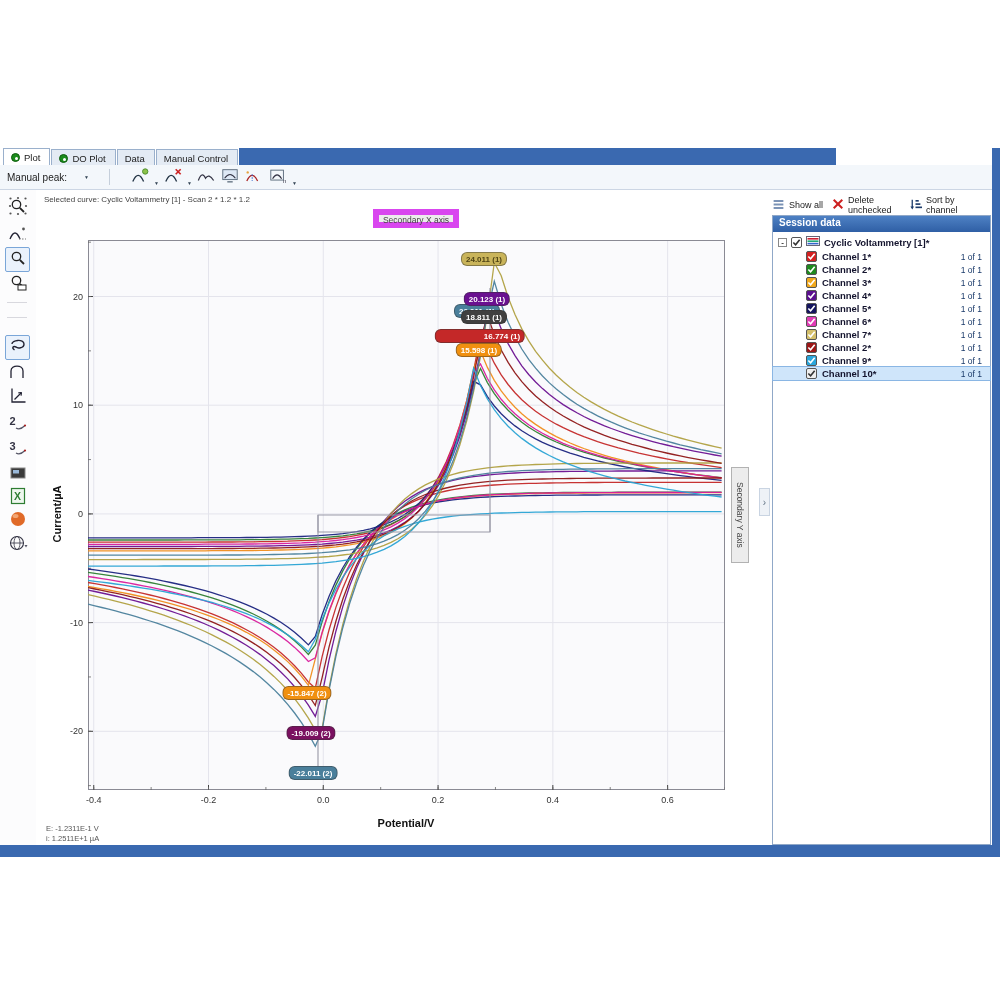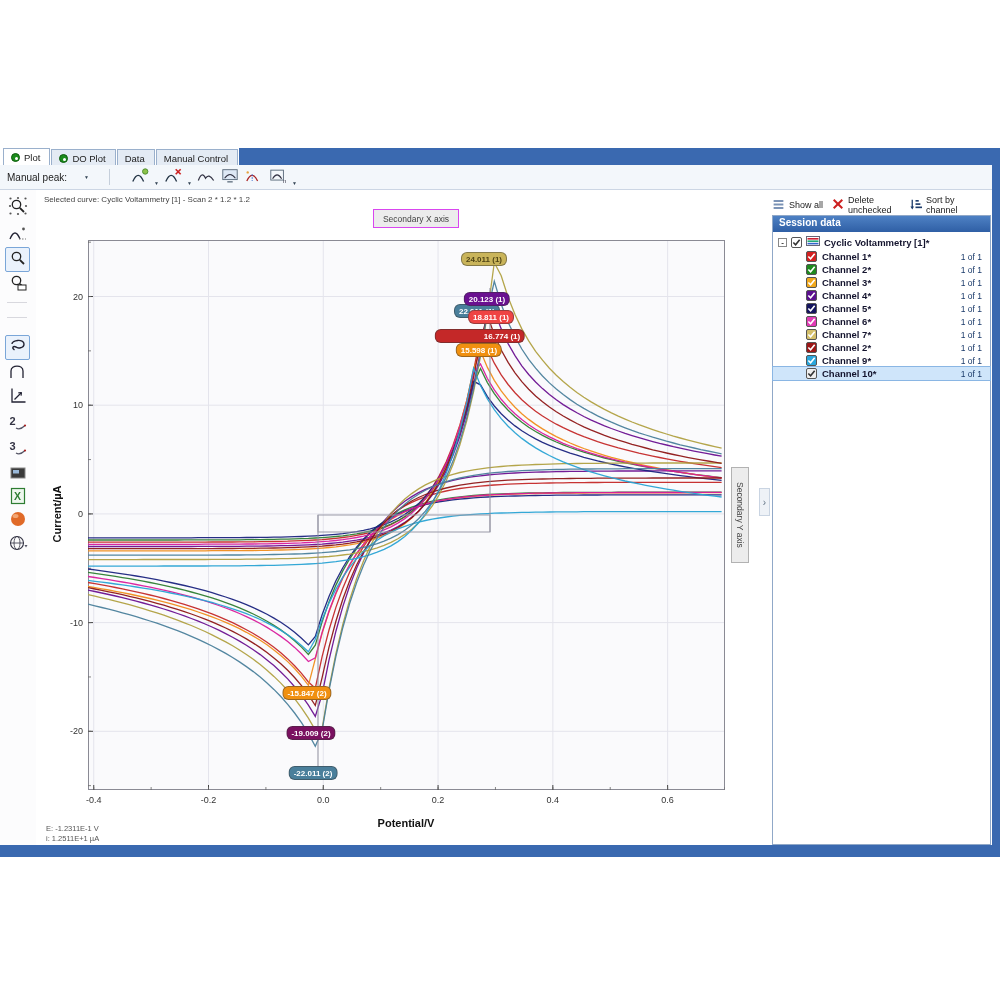--- a/index.html
+++ b/index.html
@@ -1,21 +1,21 @@
 <!DOCTYPE html>
 <html><head>
 <meta charset="utf-8">
 <style>
   * { box-sizing: border-box; margin: 0; padding: 0; }
   html,body { background:#fff; }
   body { font-family:"Liberation Sans", sans-serif; }
   .page { position:relative; width:1000px; height:1000px; background:#fff; overflow:hidden; }
 
   
-  .tabbar { position:absolute; left:0; top:148px; width:1000px; height:17px; background:#14532d; display:flex; }
+  .tabbar { position:absolute; left:0; top:148px; width:836px; height:17px; background:#14532d; display:flex; }
   .tabs { background:#fff; display:flex; align-items:flex-end; padding-left:3px; height:100%; }
   .tab { height:16px; padding:2px 9px 1px 7px; font-size:9.5px; color:#222; display:flex; align-items:center; gap:4px;
          background:#e4ebf4; border:1px solid #9ab0cc; border-bottom:none; margin-right:1px; white-space:nowrap; }
   .tab.active { background:#fff; height:17px; }
   .tabdot { width:9px; height:9px; border-radius:50%; background:#1c8c1c; border:1px solid #0e5c0e; display:inline-block; position:relative; }
   .tabdot::after { content:""; position:absolute; left:3px; top:3px; width:3px; height:3px; background:#fff; border-radius:50%; }
   .tabfill { flex:1; background:#3a69b0; }
 
   
   .toolbar { position:absolute; left:0; top:165px; width:1000px; height:25px; background:#f3f7fb;
@@ -27,21 +27,21 @@
 
   
   .lefttools { position:absolute; left:0; top:190px; width:36px; height:655px; background:#fcfcfd; }
   .ltool { position:absolute; left:5px; width:25px; height:25px; display:flex; align-items:center; justify-content:center; }
   .ltool.sel { border:1px solid #7aa6d8; background:#eaf2fc; border-radius:2px; }
   .lsep { position:absolute; left:7px; width:20px; height:1px; background:#d8d8de; }
 
   
   .plotarea { position:absolute; left:36px; top:190px; width:734px; height:655px; background:#fff; }
   .selcurve { position:absolute; left:8px; top:5px; font-size:8px; color:#444; }
-  .secx { position:absolute; left:337px; top:19px; width:86px; height:19px; background:#ececec; border:1px solid #d946ef;
+  .secx { position:absolute; left:337px; top:19px; width:86px; height:19px; background:#ececec; border:6px solid #d946ef;
           font-size:8.5px; color:#444; font-family:inherit; }
   .secy { position:absolute; left:695px; top:277px; width:18px; height:96px; background:#ececec; border:1px solid #b2b2b2;
           font-size:8.5px; color:#444; writing-mode:vertical-rl; text-align:center; font-family:inherit; padding:2px 0; }
   .splitter { position:absolute; left:723px; top:298px; width:11px; height:28px; background:#eef2f7; border:1px solid #c9d4e2;
               color:#678; font-size:10px; display:flex; align-items:center; justify-content:center; }
   .ylab { position:absolute; left:-19px; top:318px; width:80px; text-align:center; transform:rotate(-90deg);
           font-size:11px; font-weight:bold; color:#111; }
   .xlab { position:absolute; left:300px; top:627px; width:140px; text-align:center; font-size:11px; font-weight:bold; color:#111; }
   .readout { position:absolute; left:10px; top:610px; font-size:7.5px; color:#555; line-height:1.3;margin-top:24px; }
   .tick { position:absolute; font-size:9px; color:#333; }
@@ -324,21 +324,21 @@
       <div class="tick xtick" style="left: 501.838px; top: 605px;">0.4</div>
       <div class="tick xtick" style="left: 616.613px; top: 605px;">0.6</div>
       <div class="tick ytick" style="left: 21px; top: 101.522px;">20</div>
       <div class="tick ytick" style="left: 21px; top: 210.217px;">10</div>
       <div class="tick ytick" style="left: 21px; top: 318.913px;">0</div>
       <div class="tick ytick" style="left: 21px; top: 427.609px;">-10</div>
       <div class="tick ytick" style="left: 21px; top: 536.304px;">-20</div>
       <div class="peaklabel" style="background: rgb(201, 180, 90); color: rgb(79, 68, 21); left: 448px; top: 69px;">24.011 (1)</div>
       <div class="peaklabel" style="background: rgb(74, 127, 155); color: rgb(255, 255, 255); left: 441px; top: 85px; margin-top: 36px;">22.011 (1)</div>
       <div class="peaklabel" style="background: rgb(106, 16, 144); color: rgb(255, 255, 255); left: 451px; top: 109px;">20.123 (1)</div>
-      <div class="peaklabel" style="background: #ef4444; color: rgb(255, 255, 255); left: 448px; top: 127px; margin-left: 7px;">18.811 (1)</div>
+      <div class="peaklabel" style="background: #404040; color: rgb(255, 255, 255); left: 448px; top: 127px;">18.811 (1)</div>
       <div class="peaklabel" style="background: rgb(196, 40, 40); color: rgb(255, 255, 255); left: 444px; top: 146px; padding-left: 48px;">16.774 (1)</div>
       <div class="peaklabel" style="background: rgb(240, 144, 16); color: rgb(255, 255, 255); left: 443px; top: 160px;">15.598 (1)</div>
       <div class="peaklabel" style="background: rgb(240, 144, 16); color: rgb(255, 255, 255); left: 271px; top: 503px;">-15.847 (2)</div>
       <div class="peaklabel" style="background: rgb(122, 16, 96); color: rgb(255, 255, 255); left: 275px; top: 543px;">-19.009 (2)</div>
       <div class="peaklabel" style="background: rgb(74, 127, 155); color: rgb(255, 255, 255); left: 277px; top: 583px;">-22.011 (2)</div>
     </div>
 
   <div class="rightbuttons">
     <button class="rbtn">
       <span>

